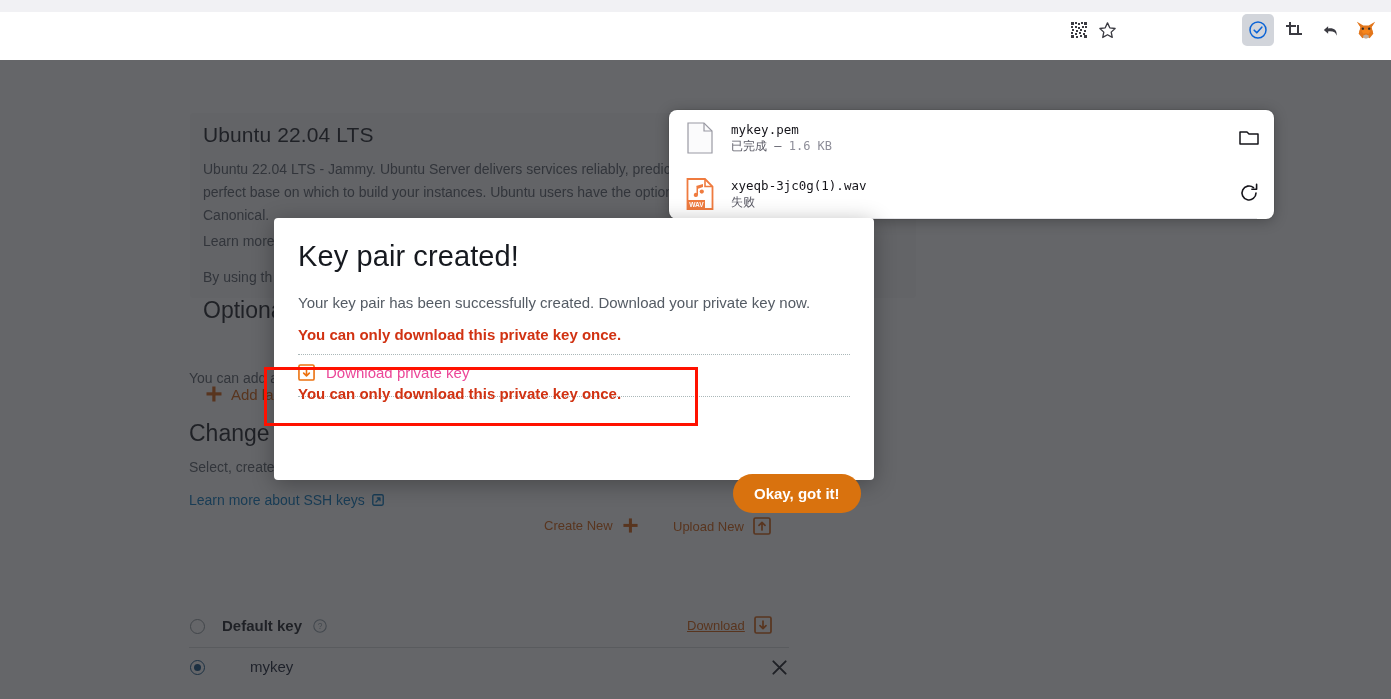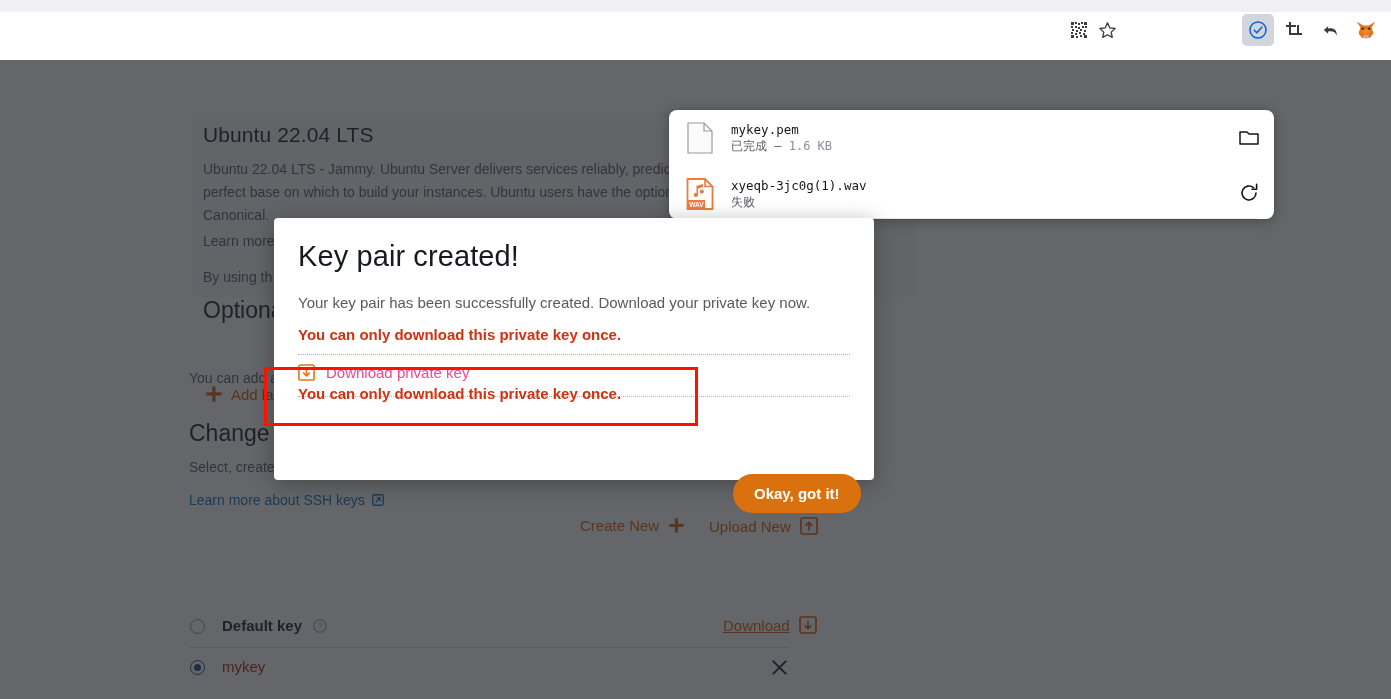--- a/index.html
+++ b/index.html
@@ -80,40 +80,40 @@
   }
   .bg-orange {
     position: absolute; font-size: 15px; color: #d45b07;
   }
   .hr-line {
     position: absolute; height: 1px; background: #d5dbdb;
   }
 
   
   .ssh-action {
-    position: absolute; font-size: 15px; color: #d45b07;
-    display: flex; align-items: center; gap: 9px; margin-left: 36px;
+    position: absolute; font-size: 13px; color: #d45b07;
+    display: flex; align-items: center; gap: 9px;
   }
   .radio-outer {
     position: absolute; width: 15px; height: 15px; border-radius: 50%;
     border: 1.6px solid #879196; background: transparent;
   }
   .radio-checked {
     position: absolute; width: 15px; height: 15px; border-radius: 50%;
     border: 1.6px solid #0a4a7d; background: #fff;
   }
   .radio-checked::after {
     content: ""; position: absolute; left: 3px; top: 3px;
     width: 7px; height: 7px; border-radius: 50%; background: #0a4a7d;
   }
   .key-label-bold {
     position: absolute; font-size: 15px; color: #16191f; font-weight: 700;
   }
   .key-label {
-    position: absolute; font-size: 15px; color: #b91c1c; font-weight: 400;
+    position: absolute; font-size: 15px; color: #0f172a; font-weight: 400; margin-left: 28px;
   }
 
   
   #downloads-popup {
     position: absolute; left: 669px; top: 50px; width: 605px; height: 109px;
     background: #ffffff; border-radius: 8px;
     box-shadow: 0 2px 14px rgba(0,0,0,0.28), 0 0 0 1px rgba(0,0,0,0.06);
     z-index: 200;
   }
   .dl-item {

